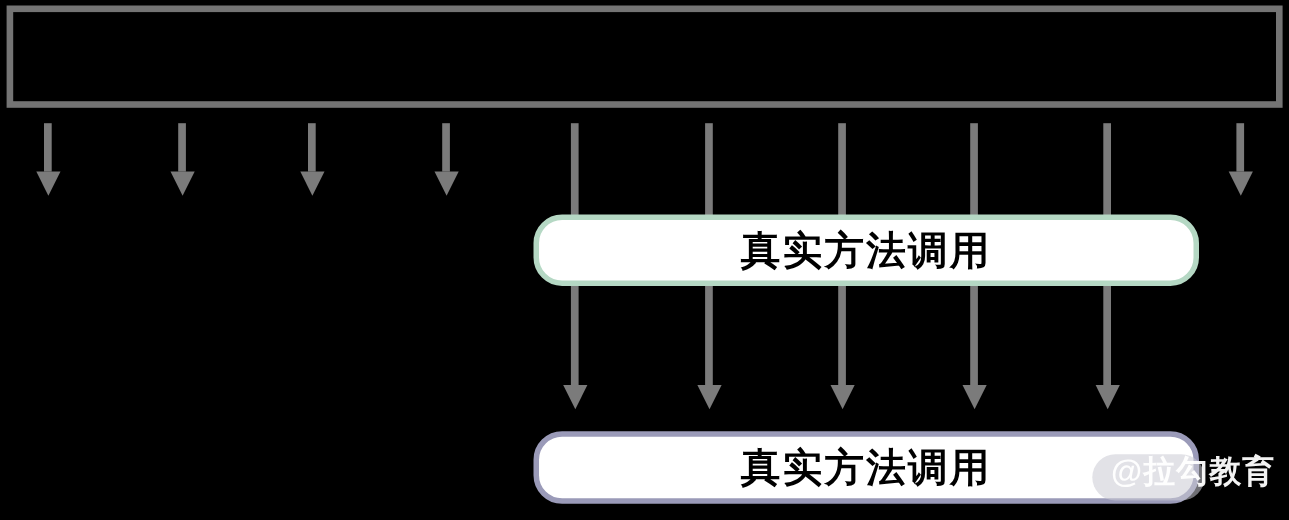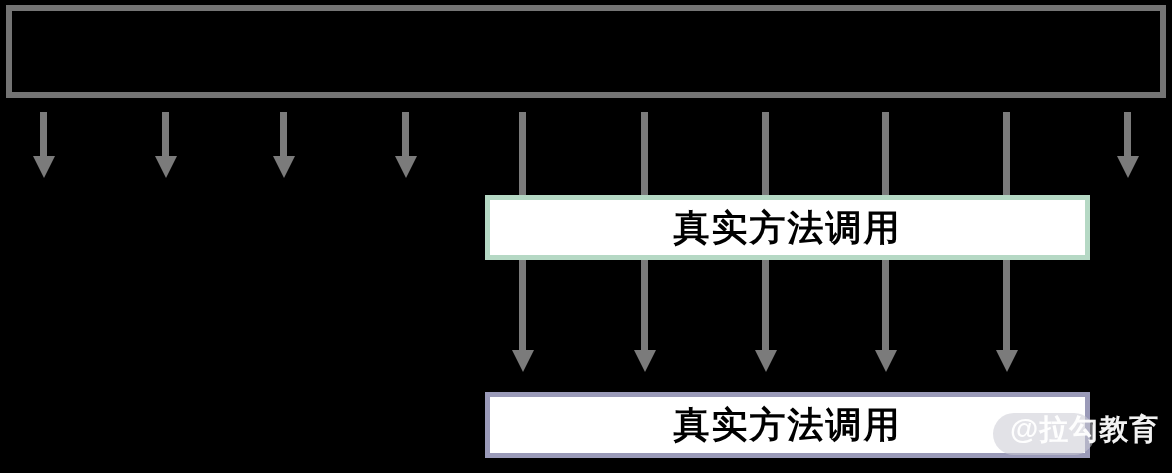--- a/index.html
+++ b/index.html
@@ -31,20 +31,21 @@
   .arrow.short .shaft { height:44px; }
   .arrow.short .head  { top:44px; }
   .arrow.long  .shaft { height:238px; }
   .arrow.long  .head  { top:238px; }
   
   .label-box {
     position:absolute; left:485px; width:595px;
     background:var(--box-fill,#ffffff);
     display:flex; align-items:center; justify-content:center;
     z-index:2;
+    border-radius:26px;
   }
   .label-box .label {
     font-size:36px; font-weight:bold; letter-spacing:2px;
     color:var(--text,#000000); line-height:1;
   }
   .real-call-box {
     top:195px; height:55px;
     border:5px solid var(--green,#b5d8c4);
   }
   .estimate-box {

